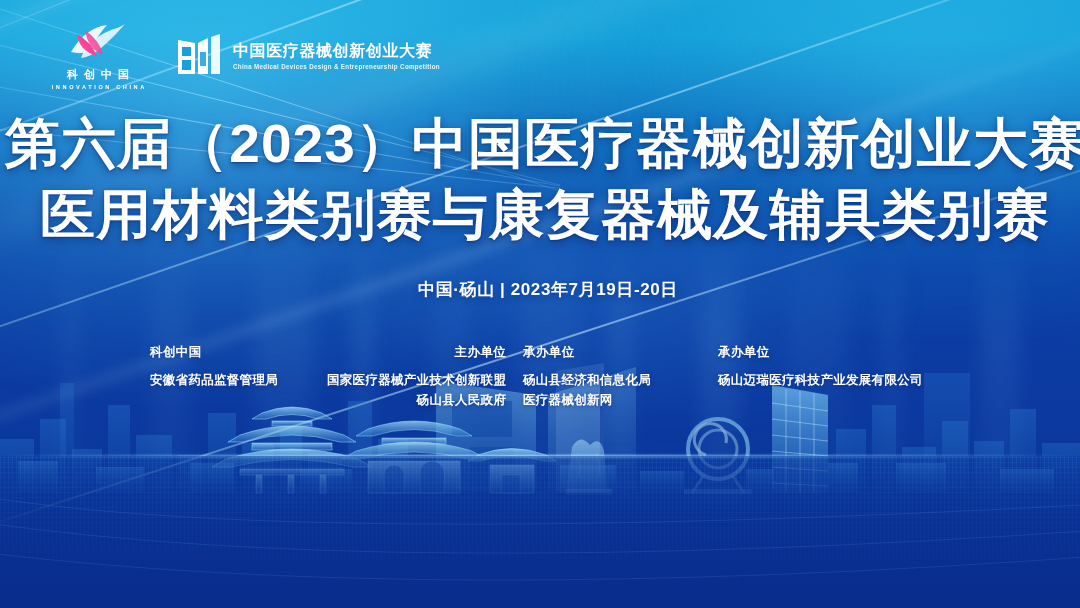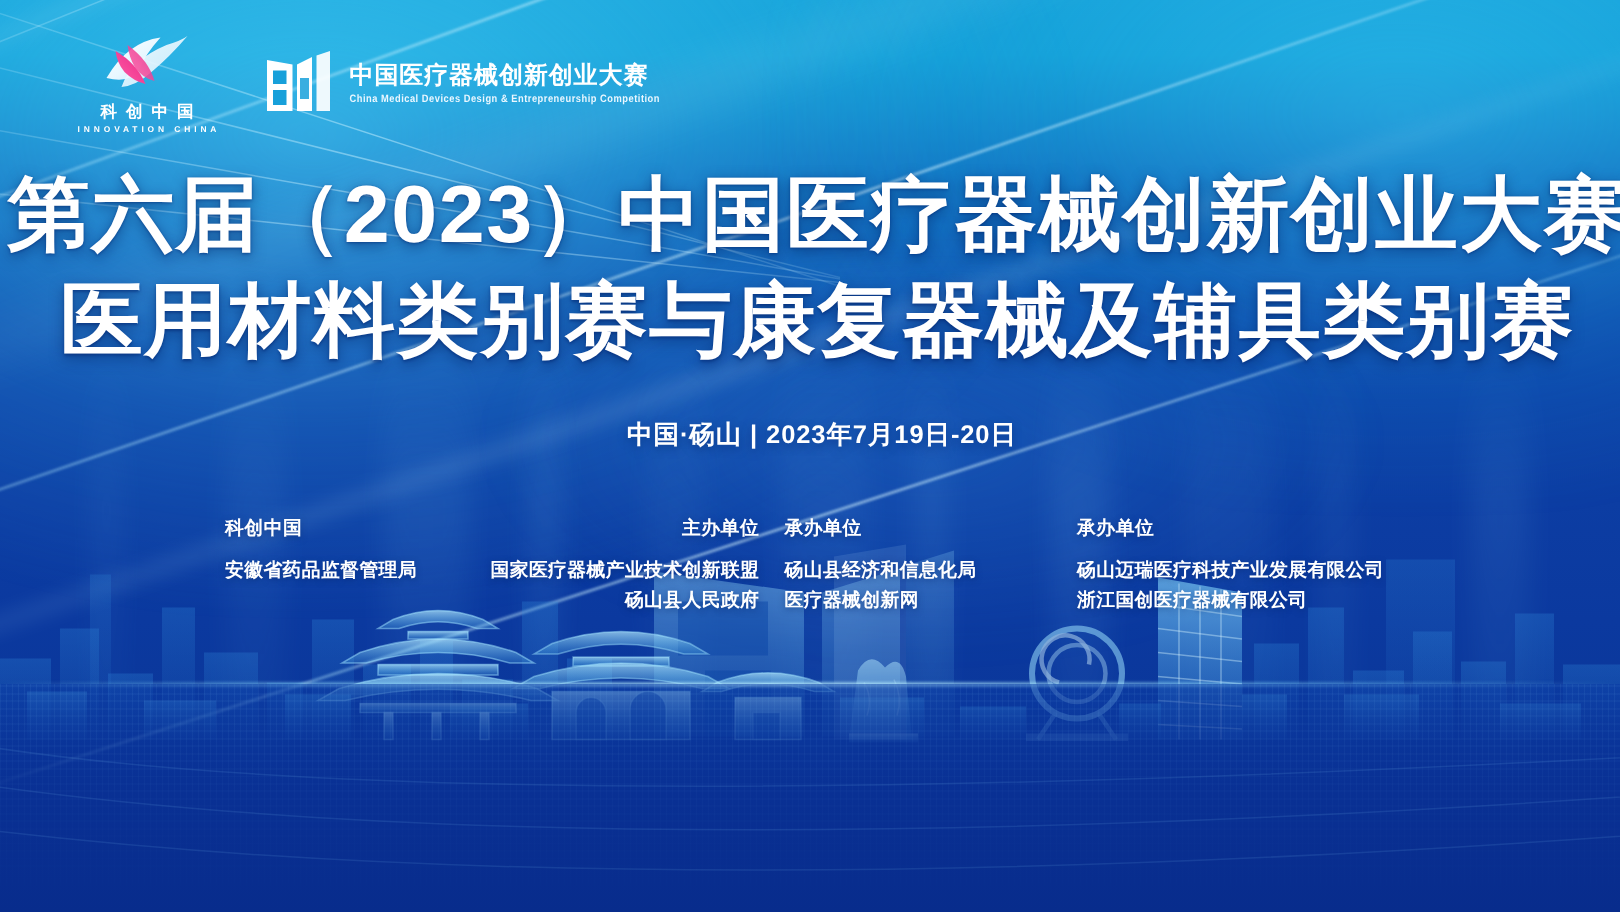--- a/index.html
+++ b/index.html
@@ -376,17 +376,16 @@
         <div class="org-item">砀山县人民政府</div>
       </div>
       <div class="org org-2">
         <div class="org-title">承办单位</div>
         <div class="org-item">砀山县经济和信息化局</div>
         <div class="org-item">医疗器械创新网</div>
       </div>
       <div class="org org-3">
         <div class="org-title">承办单位</div>
         <div class="org-item">砀山迈瑞医疗科技产业发展有限公司</div>
-        <div class="org-item">浙江国创医疗器械有限公司</div>
       </div>
     </div>
 
 </div>
 
 </body></html>

